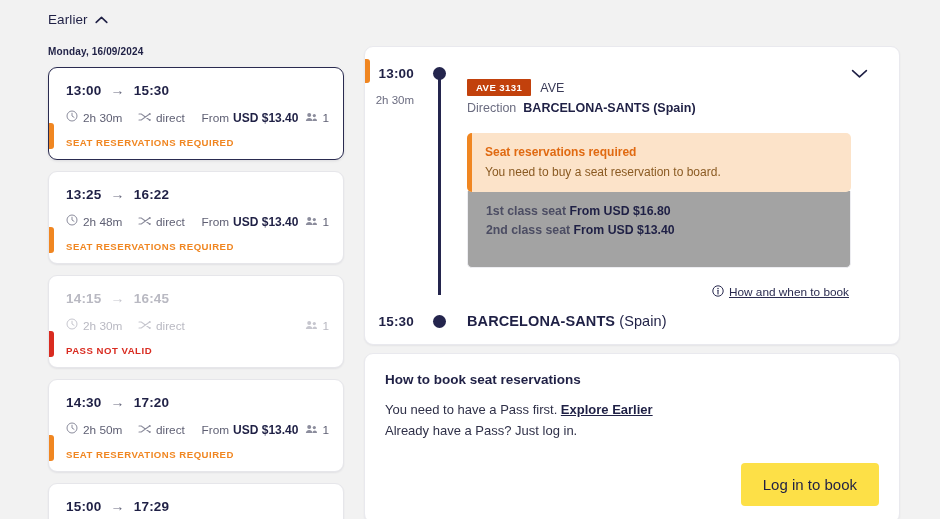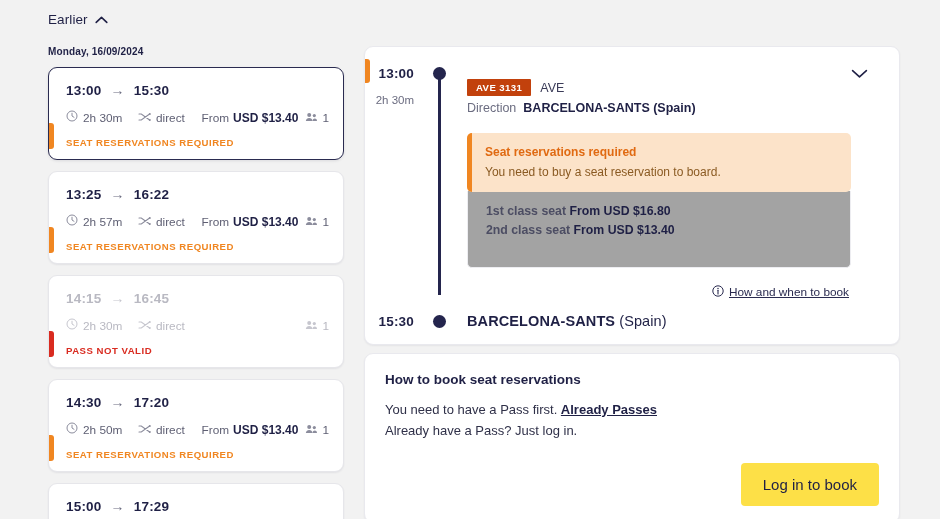--- a/index.html
+++ b/index.html
@@ -442,21 +442,21 @@
           <span>13:25</span>
           <span class="arrow-gl">→</span>
           <span>16:22</span>
         </div>
         <div class="meta">
           <span class="dur">
             <span><svg width="12" height="12" viewBox="0 0 12 12">
                   <circle cx="6" cy="6" r="5" fill="none" stroke="#8b8c9c" stroke-width="1"></circle>
                   <path d="M6 3.2V6l2 1.3" fill="none" stroke="#8b8c9c" stroke-width="1" stroke-linecap="round"></path>
                 </svg></span>
-            <span>2h 57m</span>
+            <span>2h 48m</span>
           </span>
           <span class="chg">
             <span><svg width="13" height="10" viewBox="0 0 13 10">
                   <path d="M1 2h2.3L11.6 8M1 8h2.3L11.6 2" fill="none" stroke="#8b8c9c" stroke-width="1.1" stroke-linecap="round"></path>
                   <circle cx="11.8" cy="2" r="1" fill="#8b8c9c"></circle>
                   <circle cx="11.8" cy="8" r="1" fill="#8b8c9c"></circle>
                 </svg></span>
             <span>direct</span>
           </span>
           <span class="spacer"></span>
@@ -645,21 +645,21 @@
               <span class="country">(Spain)</span>
             </div>
           </div>
           <div></div>
         </div>
       </div>
 
       <div class="book-card">
         <div class="book-title">How to book seat reservations</div>
         <div class="book-line">
-          <span>You need to have a Pass first. </span><span class="explore-link">Already Passes</span>
+          <span>You need to have a Pass first. </span><span class="explore-link">Explore Earlier</span>
         </div>
         <div class="book-line">Already have a Pass? Just log in.</div>
         <div class="book-btn-row">
           <button class="login-btn">Log in to book</button>
         </div>
       </div>
 
     </div>
   </div>
 </div>

